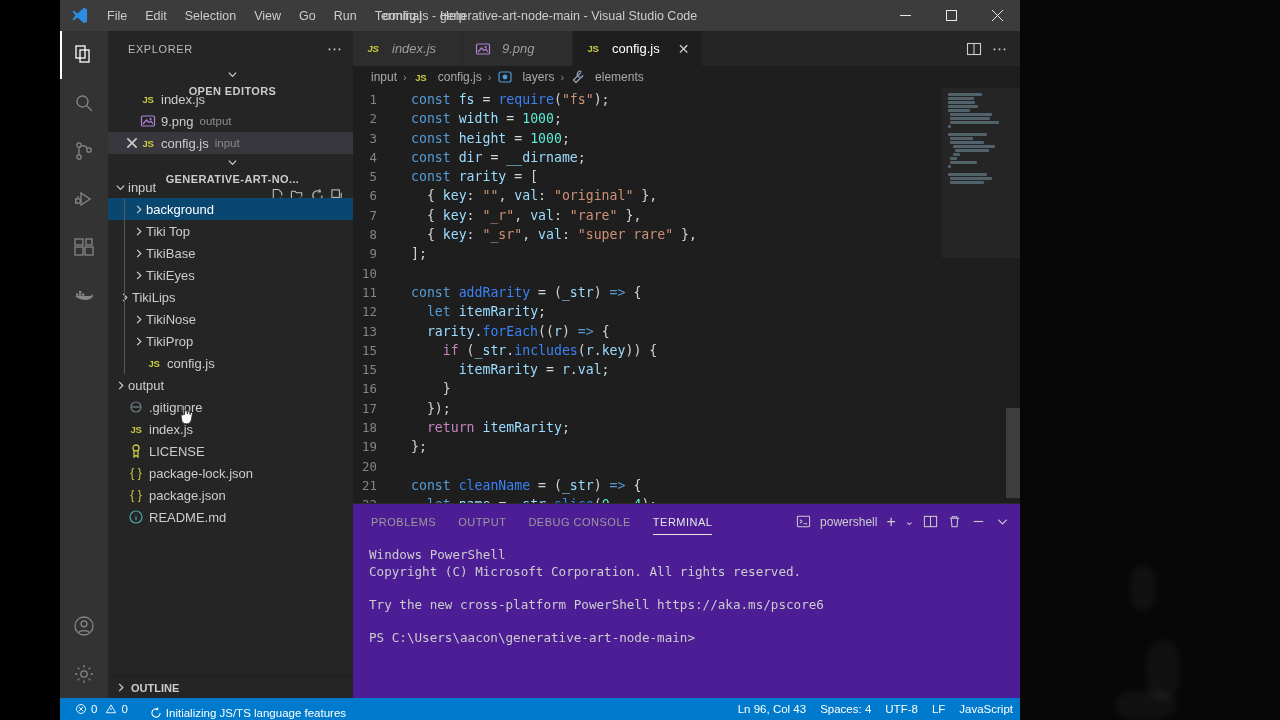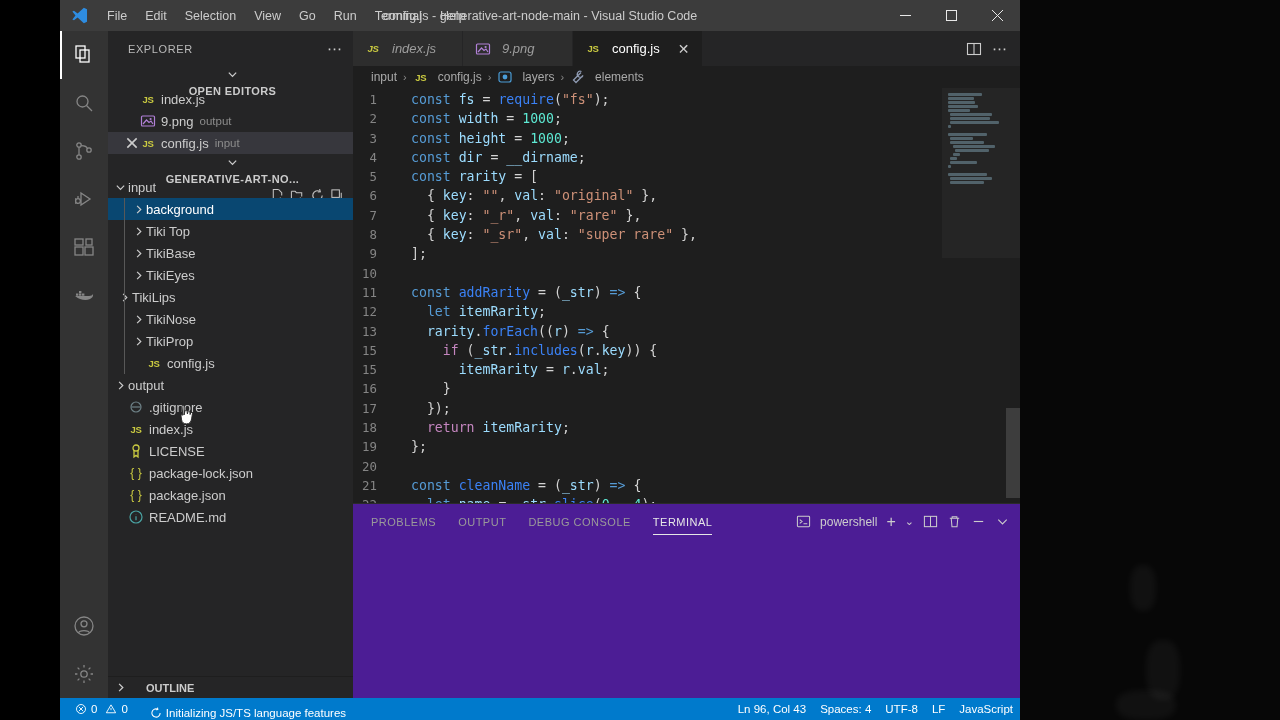--- a/index.html
+++ b/index.html
@@ -102,21 +102,21 @@
   .badge-json { color: #cbcb41; font-size: 12px; }
   .sub-label { color: #8c8c8c; font-size: 11.5px; margin-left: 6px; }
   .close-x { width: 16px; display:flex; align-items:center; justify-content:center; color:#cccccc; font-size:12px; flex:0 0 16px;}
   .spacer16 { width: 16px; flex: 0 0 16px; }
 
   .tree-scroll { flex: 1; overflow: hidden; min-height: 0; }
   .indent-guide { position:absolute; left:0; top:0; bottom:0; width:1px; background:#585858; }
 
   .outline-head {
     height: 22px; border-top: 1px solid #1e1e1e;
-    display: flex; align-items: center; gap: 18px;
+    display: flex; align-items: center; gap: 3px;
     font-size: 11px; font-weight: bold; color: #cccccc; padding-left: 4px;
     flex: 0 0 22px; text-transform: uppercase;
   }
 
   
   .main-col { flex: 1; display: flex; flex-direction: column; min-width: 0; background: #1e1e1e; }
 
   .tabsrow { height: 35px; background: #252526; display: flex; flex: 0 0 35px; align-items: stretch; }
   .tab {
     display: flex; align-items: center; gap: 6px; padding: 0 10px 0 12px;
@@ -686,20 +686,26 @@
                     <path d="M3 8 h10"></path>
                   </svg>
               </span>
               <span>
                 <svg viewBox="0 0 16 16" fill="none" stroke="currentColor" stroke-width="1.2">
                     <path d="M3.5 6 L8 10.5 L12.5 6"></path>
                   </svg>
               </span>
             </div>
           </div>
+          <div class="term-body">Windows PowerShell
+Copyright (C) Microsoft Corporation. All rights reserved.
+
+Try the new cross-platform PowerShell https://aka.ms/pscore6
+
+PS C:\Users\aacon\generative-art-node-main&gt;</div>
         </div>
       </div>
     </div>
 
     <div class="statusbar">
       <div class="sb-item">
         <span>
           <svg viewBox="0 0 16 16" fill="none" stroke="currentColor" stroke-width="1.2">
               <circle cx="8" cy="8" r="6"></circle>
               <path d="M5 5 L11 11 M11 5 L5 11"></path>

